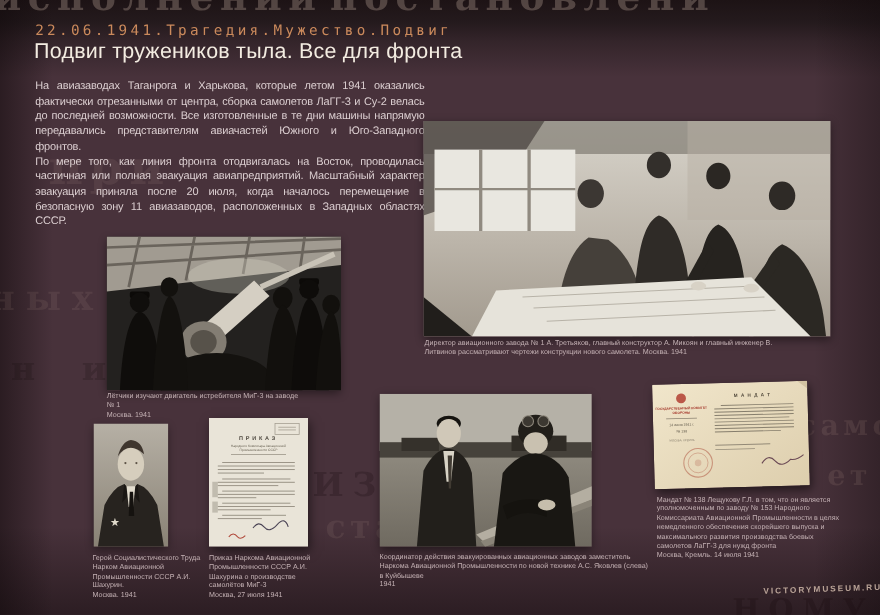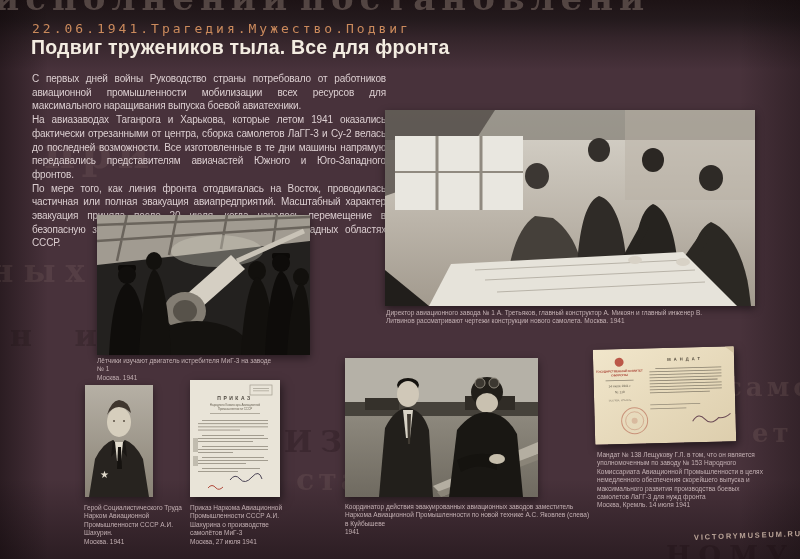--- a/index.html
+++ b/index.html
@@ -14,21 +14,21 @@
       #48323b;
   }
   .wm{position:absolute;font-family:"DejaVu Serif",serif;font-weight:bold;white-space:nowrap;z-index:1;pointer-events:none;}
   .kicker{
     position:absolute;left:32px;top:21px;z-index:2;
     font-family:"DejaVu Sans Mono",monospace;font-size:13px;letter-spacing:3px;
     color:#cb8a5c;white-space:nowrap;
   }
   .title{
     position:absolute;left:31px;top:36px;z-index:2;margin:0;
-    font-size:19.5px;font-weight:700;color:#f3ece1;letter-spacing:.2px;white-space:nowrap;
+    font-size:19.5px;font-weight:400;color:#f3ece1;letter-spacing:.2px;white-space:nowrap;
   }
   .article{
     position:absolute;left:32px;top:72px;width:354px;z-index:2;
     font-size:10px;line-height:13.7px;letter-spacing:-0.15px;
     color:#dccfd1;text-align:justify;
   }
   .article p{margin:0;}
   .photo,.doc{position:absolute;z-index:2;box-shadow:0 3px 8px rgba(0,0,0,.45);}
   .photo svg,.doc svg{display:block;}
   .doc{box-shadow:2px 4px 9px rgba(0,0,0,.5);}
@@ -51,21 +51,20 @@
 <span class="wm" style="left:726px;top:372px;font-size:26px;letter-spacing:4px;color:rgba(205,172,160,.12);">само</span>
 <span class="wm" style="left:752px;top:418px;font-size:26px;letter-spacing:4px;color:rgba(205,172,160,.12);">ет Б</span>
 <span class="wm" style="left:284px;top:424px;font-size:30px;letter-spacing:8px;color:rgba(25,12,14,.25);">ИЗ Н</span>
 <span class="wm" style="left:296px;top:462px;font-size:30px;letter-spacing:4px;color:rgba(205,172,160,.10);">ста</span>
 <span class="wm" style="left:666px;top:540px;font-size:26px;letter-spacing:8px;color:rgba(25,12,14,.28);">НОМУ КОБ</span>
 
 <div class="kicker">22.06.1941.Трагедия.Мужество.Подвиг</div>
 <h1 class="title">Подвиг тружеников тыла. Все для фронта</h1>
 
 <div class="article">
-  <p>С первых дней войны Руководство страны потребовало от работников авиационной промышленности мобилизации всех ресурсов для максимального наращивания выпуска боевой авиатехники.</p>
   <p>На авиазаводах Таганрога и Харькова, которые летом 1941 оказались фактически отрезанными от центра, сборка самолетов ЛаГГ-3 и Су-2 велась до последней возможности. Все изготовленные в те дни машины напрямую передавались представителям авиачастей Южного и Юго-Западного фронтов.</p>
   <p>По мере того, как линия фронта отодвигалась на Восток, проводилась частичная или полная эвакуация авиапредприятий. Масштабный характер эвакуация приняла после 20 июля, когда началось перемещение в безопасную зону 11 авиазаводов, расположенных в Западных областях СССР.</p>
 </div>
 
 <div class="photo" style="left:385px;top:110px;width:370px;height:196px;">
   <svg viewBox="0 0 370 196" width="370" height="196">
     <defs>
       <linearGradient id="pg1" x1="0" y1="0" x2="0" y2="1">
         <stop offset="0" stop-color="#d8d4cb"></stop>
           <stop offset=".55" stop-color="#bcb5aa"></stop>

